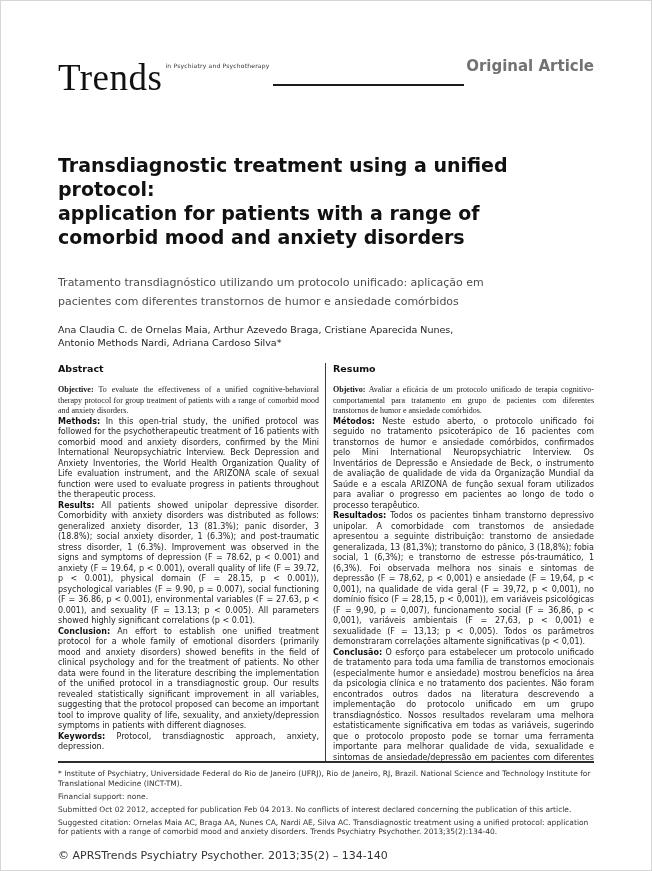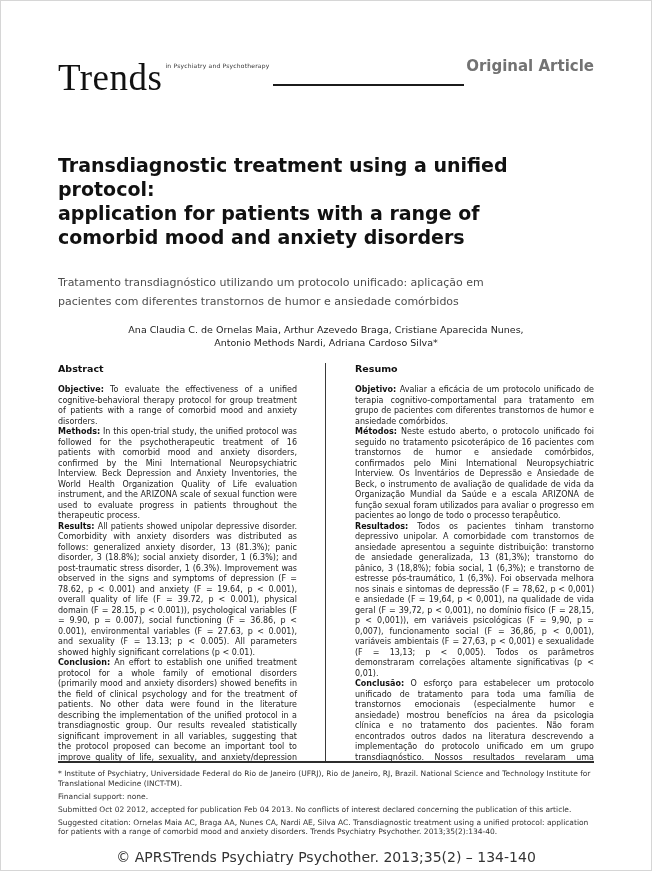--- a/index.html
+++ b/index.html
@@ -12,36 +12,36 @@
   
   .header { display: flex; align-items: flex-end; }
   .logo-block { display: flex; flex-direction: row; }
   .logo { font-family: "Liberation Serif", "DejaVu Serif", serif; font-size: 37px; line-height: 34px; color: #111; letter-spacing: 0.5px; }
   .tagline { font-size: 6px; color: #333; letter-spacing: 0.2px; margin-top: 1px; padding-left: 3px; white-space: nowrap; }
   .header-rule { flex: 1; border-bottom: 2px solid #1b1b1b; margin: 0 0 9px 4px; }
   .article-type { font-size: 15px; font-weight: bold; color: #737373; margin-bottom: 20px; padding-left: 2px; white-space: nowrap; }
   
   .title { margin-top: 58px; text-align: left; font-size: 19px; line-height: 24px; font-weight: bold; color: #111; }
   .subtitle { margin-top: 24px; text-align: left; font-size: 11px; line-height: 19px; color: #4d4d4d; }
-  .authors { margin-top: 12px; text-align: center; font-size: 9.5px; line-height: 13px; color: #222; }
+  .authors { margin-top: 12px; text-align: left; font-size: 9.5px; line-height: 13px; color: #222; }
   .authors div { white-space: nowrap; }
   
-  .columns { display: flex; margin-top: 14px; height: 398px; overflow: hidden; gap: 22px; }
+  .columns { display: flex; margin-top: 14px; height: 398px; overflow: hidden; }
   .col { flex: 1; min-width: 0; }
   .col-divider { width: 1px; background: #3a3a3a; margin: 0 7px 0 6px; }
   .sec-heading { font-size: 9.5px; font-weight: bold; color: #111; }
   .para { margin: 0; font-size: 8px; line-height: 10.5px; text-align: justify; color: #222; }
-  .para.first { margin-top: 11px; }
+  .para.first { margin-top: 11px; font-family: Liberation Serif, serif; }
   .para b { color: #111; }
   
   .foot-rule { height: 2px; background: #2c2c2c; margin-top: 0; }
   .footnotes { margin-top: 6px; font-size: 7.5px; line-height: 9.6px; color: #333; }
   .footnotes p { margin: 0 0 3.5px 0; text-align: left; }
   
-  .footer { display: flex; justify-content: center; margin-top: 12px; font-size: 14px; color: #333; }
+  .footer { display: flex; justify-content: flex-start; margin-top: 12px; font-size: 11px; color: #333; }
 </style>
 </head>
 <body>
 
 <div class="page">
 
   <div class="header">
     <div class="logo-block">
       <span class="logo">Trends</span>
       <span class="tagline">in Psychiatry and Psychotherapy</span>

